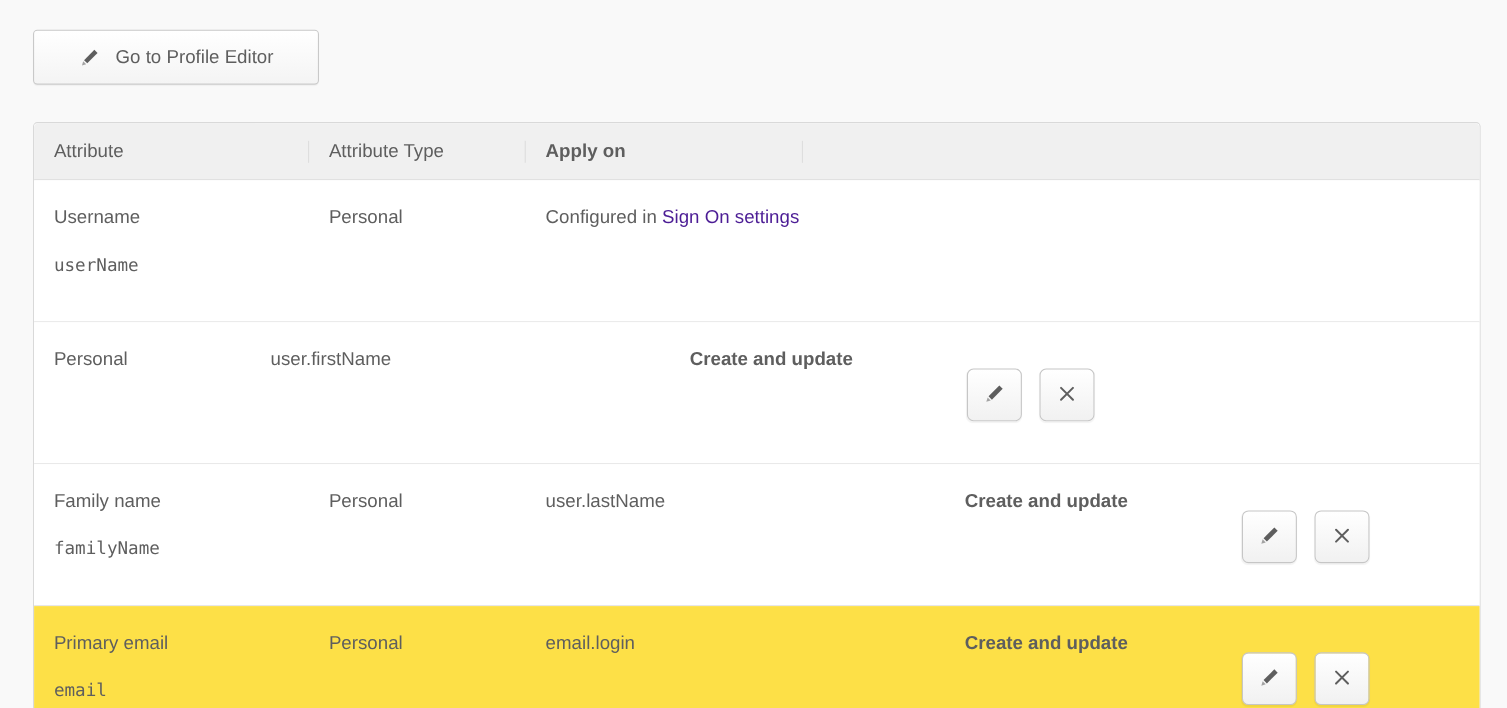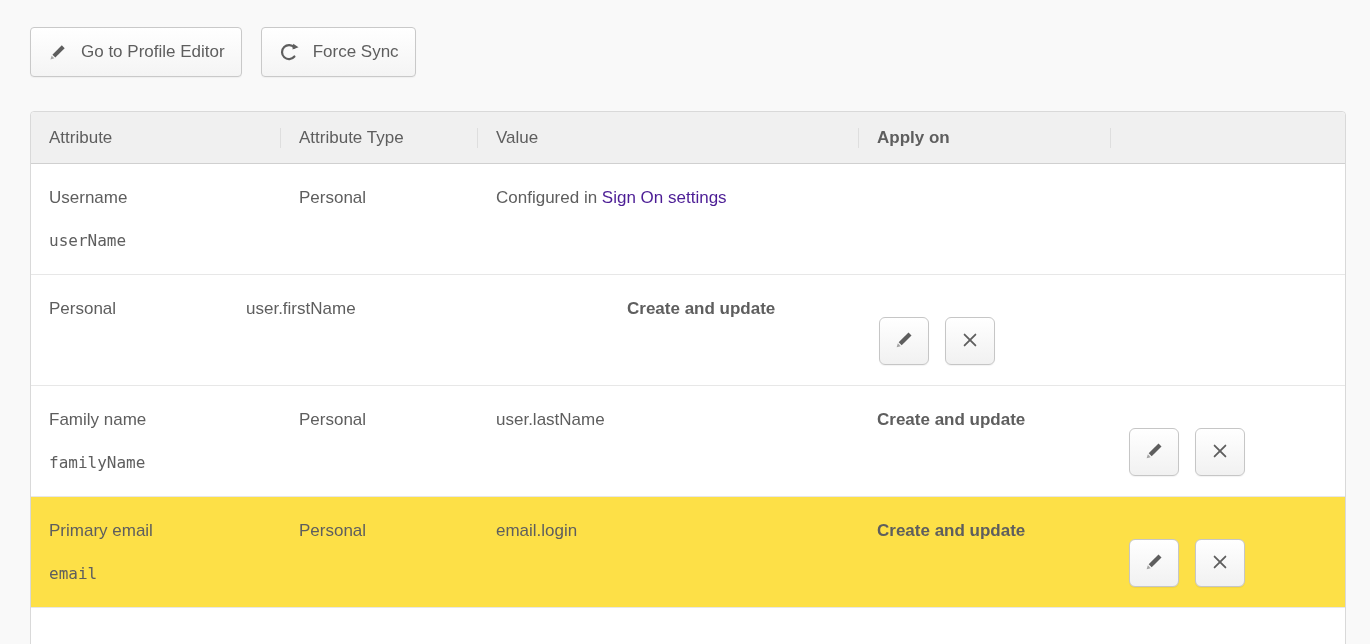--- a/index.html
+++ b/index.html
@@ -19,21 +19,21 @@
     left: 30px;
     top: 27px;
     display: flex;
     gap: 19px;
   }
   .btn {
     display: inline-flex;
     align-items: center;
     gap: 13px;
     height: 50px;
-    padding: 0 16px;
+    padding: 0 40px;
     background: linear-gradient(#ffffff, #f4f4f4);
     border: 1px solid #c9c9c9;
     border-radius: 4px;
     font-family: "Liberation Sans", sans-serif;
     font-size: 17px;
     color: #5e5e5e;
     cursor: pointer;
     box-shadow: 0 1px 1px rgba(0,0,0,0.04);
   }
   .btn .btn-icon { display: inline-flex; color: #5e5e5e; }
@@ -69,21 +69,21 @@
   .th:last-child { border-right: none; }
 
   .c0 { width: 250px; }
   .c1 { width: 197px; }
   .c2 { width: 381px; }
   .c3 { width: 252px; font-weight: bold; }
   .c4 { flex: 1; }
 
   .trow {
     display: flex;
-    height: 111px;
+    height: 129px;
     box-sizing: border-box;
     border-bottom: 1px solid #e7e7e7;
     background: #ffffff;
   }
   .trow.highlighted { background: #fde047; }
   .td {
     box-sizing: border-box;
     padding: 23px 18px 0 18px;
     font-size: 17px;
     line-height: 22px;
@@ -130,36 +130,26 @@
 <div class="toolbar">
   <button class="btn">
     <span class="btn-icon">
       <svg width="21" height="21" viewBox="0 0 24 24" fill="none">
         <path d="M6.2 14.5 L16.9 3.8 L20.2 7.1 L9.5 17.8 Z" fill="currentColor"></path>
         <path d="M5.3 15.6 L8.4 18.7 L4 20 Z" fill="currentColor" opacity="0.55"></path>
       </svg>
     </span>
     <span>Go to Profile Editor</span>
   </button>
-  <button class="btn">
-    <span class="btn-icon">
-      <svg width="22" height="22" viewBox="0 0 24 24" fill="none">
-        <path d="M17.8 7.2 A 7.6 7.6 0 1 0 17.9 16.9" stroke="currentColor" stroke-width="2.4" stroke-linecap="round"></path>
-        <path d="M16.6 2.9 L22.4 6.9 L15.8 9.2 Z" fill="currentColor"></path>
-      </svg>
-    </span>
-    <span>Force Sync</span>
-  </button>
 </div>
 
 <div class="table">
   <div class="thead" id="thead">
       <div class="th c0">Attribute</div>
       <div class="th c1">Attribute Type</div>
-      <div class="th c2">Value</div>
       <div class="th c3">Apply on</div>
       <div class="th c4"></div>
     </div>
   <div id="tbody">
       <div class="trow">
         <div class="td c0">
           <div>Username</div>
           <div class="attr-sub">userName</div>
         </div>
         <div class="td c1"><span>Personal</span></div>

